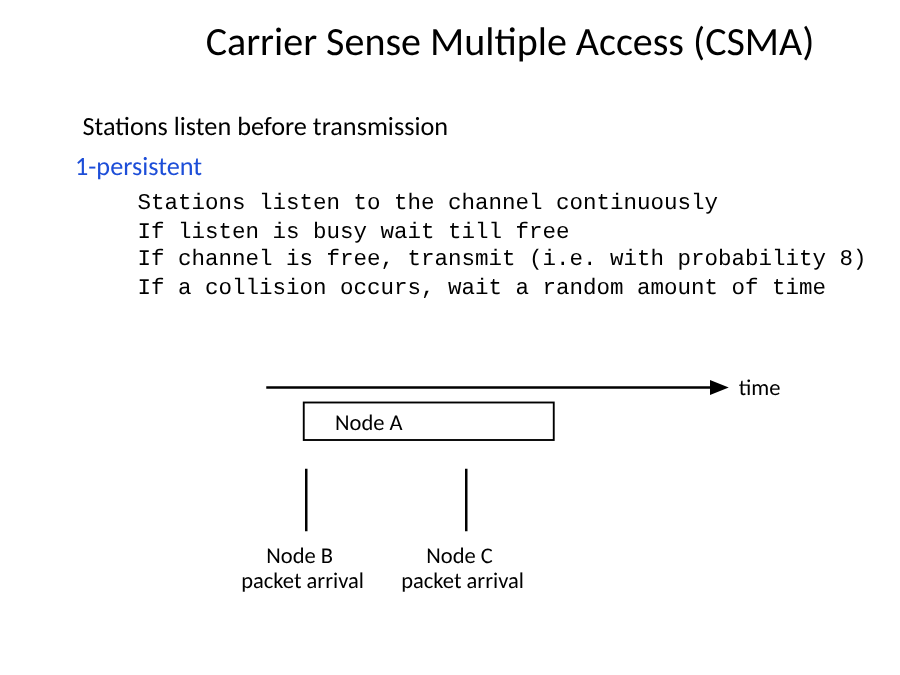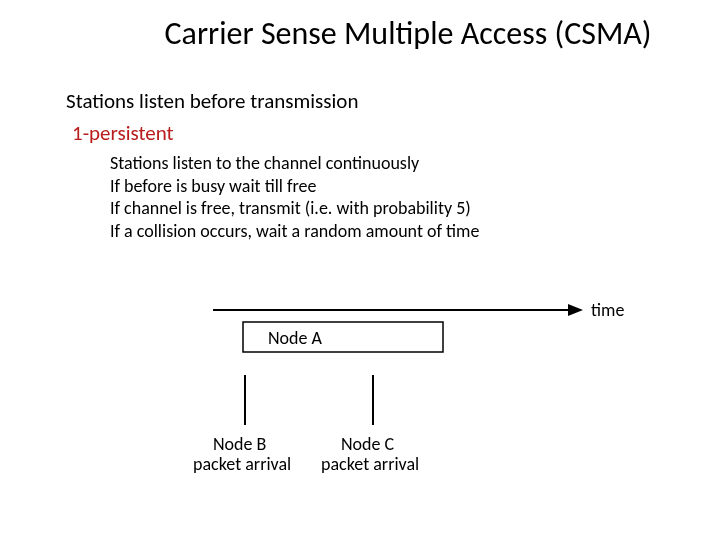--- a/index.html
+++ b/index.html
@@ -31,30 +31,31 @@
   }
   .line1 {
     position: absolute;
     top: 88px;
     left: 18px;
     font-size: 21px;
   }
   .line2 {
     position: absolute;
     top: 120px;
-    left: 24px;
+    left: 12px;
     font-size: 21px;
-    color: #b91c1c;
+    color: #1d4ed8;
   }
   .bullets {
     position: absolute;
     top: 152px;
     left: 62px;
     font-size: 18px;
     line-height: 1.25;
+    font-family: Liberation Mono, monospace;
   }
   .bullets div { white-space: nowrap; }
   .diagram {
     position: absolute;
     top: 290px;
     left: 125px;
     width: 480px;
     height: 200px;
   }
   .pagenum {
@@ -70,22 +71,22 @@
 
 <div class="slide">
 
   <div class="title">Carrier Sense Multiple Access (CSMA)</div>
 
   <div class="line1">Stations listen before transmission</div>
   <div class="line2">1-persistent</div>
 
   <div class="bullets">
     <div>Stations listen to the channel continuously</div>
-    <div>If before is busy wait till free</div>
-    <div>If channel is free, transmit (i.e. with probability 5)</div>
+    <div>If listen is busy wait till free</div>
+    <div>If channel is free, transmit (i.e. with probability 8)</div>
     <div>If a collision occurs, wait a random amount of time</div>
   </div>
 
   <div class="diagram">
     <svg width="480" height="200" viewBox="0 0 480 200">
 
       <line x1="40" y1="20" x2="395" y2="20" stroke="#000" stroke-width="2"></line>
       <polygon points="395,14 395,26 410,20" fill="#000"></polygon>
       <text x="418" y="26" font-family="Calibri, Arial, sans-serif" font-size="18" fill="#000">time</text>
 

